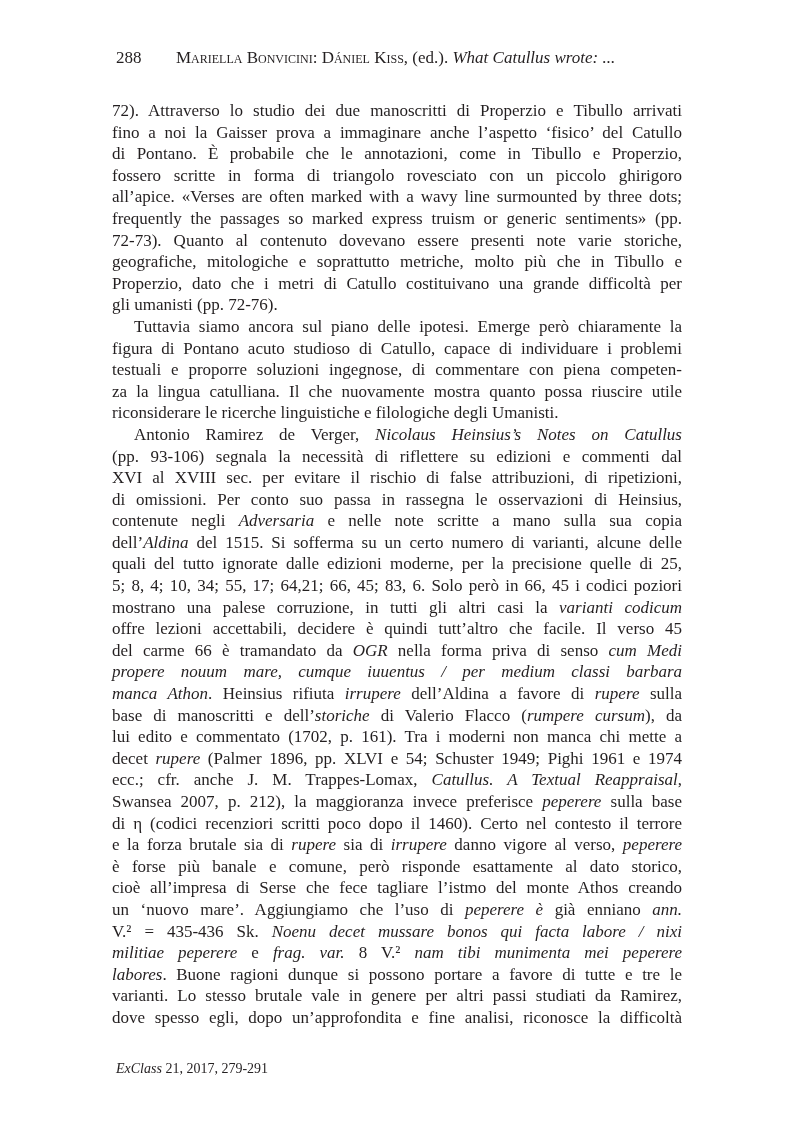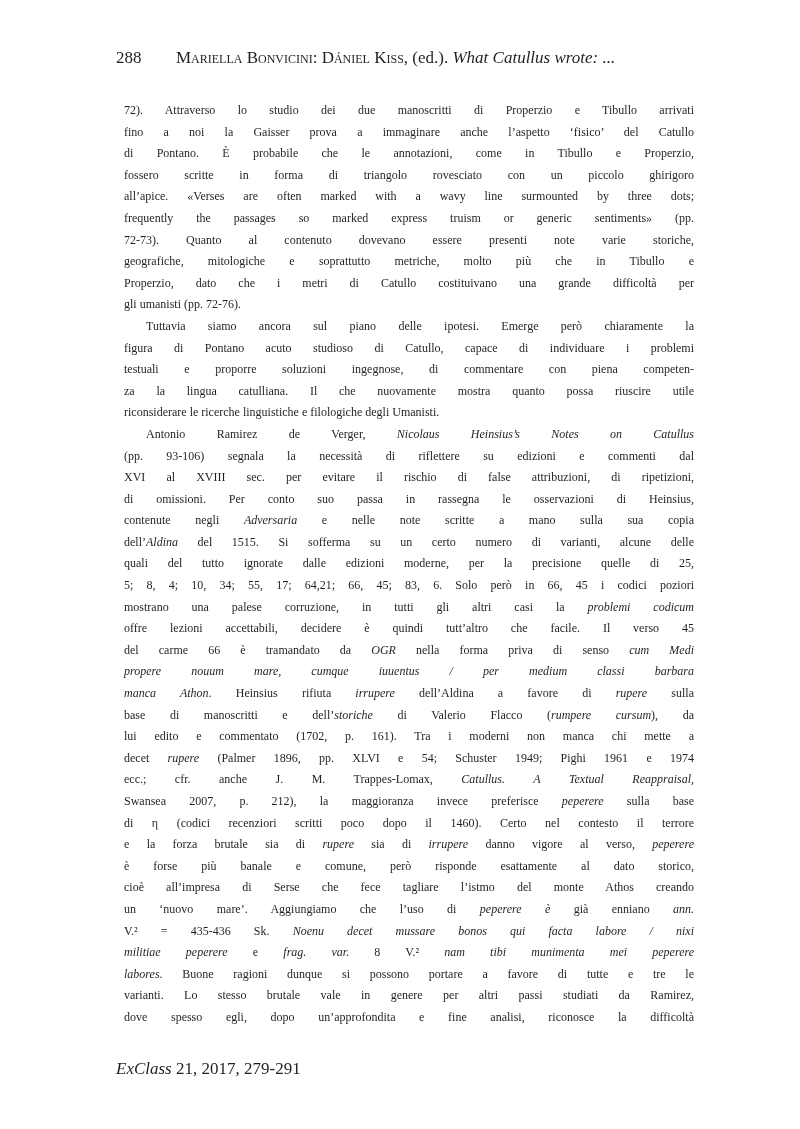--- a/index.html
+++ b/index.html
@@ -5,30 +5,30 @@
   html, body { margin: 0; padding: 0; background: #ffffff; }
   body { width: 800px; height: 1129px; position: relative; overflow: hidden; color: #231f20; }
   .header {
     position: absolute; left: 116px; top: 46px; width: 580px;
     font-family: "Liberation Serif", "DejaVu Serif", serif; font-size: 17px; line-height: 24px;
     white-space: nowrap;
   }
   .header .pageno { display: inline-block; width: 60px; }
   .sc { font-variant: small-caps; }
   .body {
-    position: absolute; left: 124px; top: 100px; width: 570px;
-    font-family: "Liberation Serif", "DejaVu Serif", serif; font-size: 12px; line-height: 21.6px;
+    position: absolute; left: 112px; top: 100px; width: 570px;
+    font-family: "Liberation Serif", "DejaVu Serif", serif; font-size: 17px; line-height: 21.6px;
   }
   .line { display: block; height: 21.6px; white-space: nowrap; text-align: justify; text-align-last: justify; }
   .line.last { text-align-last: left; }
   .indent { padding-left: 22px; }
   i { font-style: italic; }
   .footer {
     position: absolute; left: 116px; top: 1059px;
-    font-family: "Liberation Serif", "DejaVu Serif", serif; font-size: 17px; line-height: 20px;
+    font-family: "Liberation Serif", "DejaVu Serif", serif; font-size: 14px; line-height: 20px;
   }
 </style>
 </head>
 <body>
 
 <div class="header">
   <span class="pageno">288</span><span class="sc">Mariella Bonvicini</span><span>: </span><span class="sc">Dániel Kiss</span><span>, (ed.). </span><i>What Catullus wrote: ...</i>
 </div>
 
 <div class="body" id="body">
@@ -48,21 +48,21 @@
     <span class="line"><span>za la lingua catulliana. Il che nuovamente mostra quanto possa riuscire utile</span></span>
     <span class="line last"><span>riconsiderare le ricerche linguistiche e filologiche degli Umanisti.</span></span>
     <span class="line indent"><span>Antonio Ramirez de Verger, </span><i>Nicolaus Heinsius’s Notes on Catullus</i></span>
     <span class="line"><span>(pp. 93-106) segnala la necessità di riflettere su edizioni e commenti dal</span></span>
     <span class="line"><span>XVI al XVIII sec. per evitare il rischio di false attribuzioni, di ripetizioni,</span></span>
     <span class="line"><span>di omissioni. Per conto suo passa in rassegna le osservazioni di Heinsius,</span></span>
     <span class="line"><span>contenute negli </span><i>Adversaria</i><span> e nelle note scritte a mano sulla sua copia</span></span>
     <span class="line"><span>dell’</span><i>Aldina</i><span> del 1515. Si sofferma su un certo numero di varianti, alcune delle</span></span>
     <span class="line"><span>quali del tutto ignorate dalle edizioni moderne, per la precisione quelle di 25,</span></span>
     <span class="line"><span>5; 8, 4; 10, 34; 55, 17; 64,21; 66, 45; 83, 6. Solo però in 66, 45 i codici poziori</span></span>
-    <span class="line"><span>mostrano una palese corruzione, in tutti gli altri casi la </span><i>problemi codicum</i></span>
+    <span class="line"><span>mostrano una palese corruzione, in tutti gli altri casi la </span><i>varianti codicum</i></span>
     <span class="line"><span>offre lezioni accettabili, decidere è quindi tutt’altro che facile. Il verso 45</span></span>
     <span class="line"><span>del carme 66 è tramandato da </span><i>OGR</i><span> nella forma priva di senso </span><i>cum Medi</i></span>
     <span class="line"><span></span><i>propere nouum mare, cumque iuuentus / per medium classi barbara</i></span>
     <span class="line"><span></span><i>manca Athon</i><span>. Heinsius rifiuta </span><i>irrupere</i><span> dell’Aldina a favore di </span><i>rupere</i><span> sulla</span></span>
     <span class="line"><span>base di manoscritti e dell’</span><i>storiche</i><span>  di Valerio Flacco (</span><i>rumpere cursum</i><span>), da</span></span>
     <span class="line"><span>lui edito e commentato (1702, p. 161).  Tra i moderni non manca chi mette a</span></span>
     <span class="line"><span>decet </span><i>rupere</i><span> (Palmer 1896, pp. XLVI e 54; Schuster 1949; Pighi 1961 e 1974</span></span>
     <span class="line"><span>ecc.; cfr. anche J. M. Trappes-Lomax, </span><i>Catullus. A Textual Reappraisal</i><span>,</span></span>
     <span class="line"><span>Swansea 2007, p. 212), la maggioranza invece preferisce </span><i>peperere</i><span> sulla base</span></span>
     <span class="line"><span>di η (codici recenziori scritti poco dopo il 1460).  Certo nel contesto il terrore</span></span>

